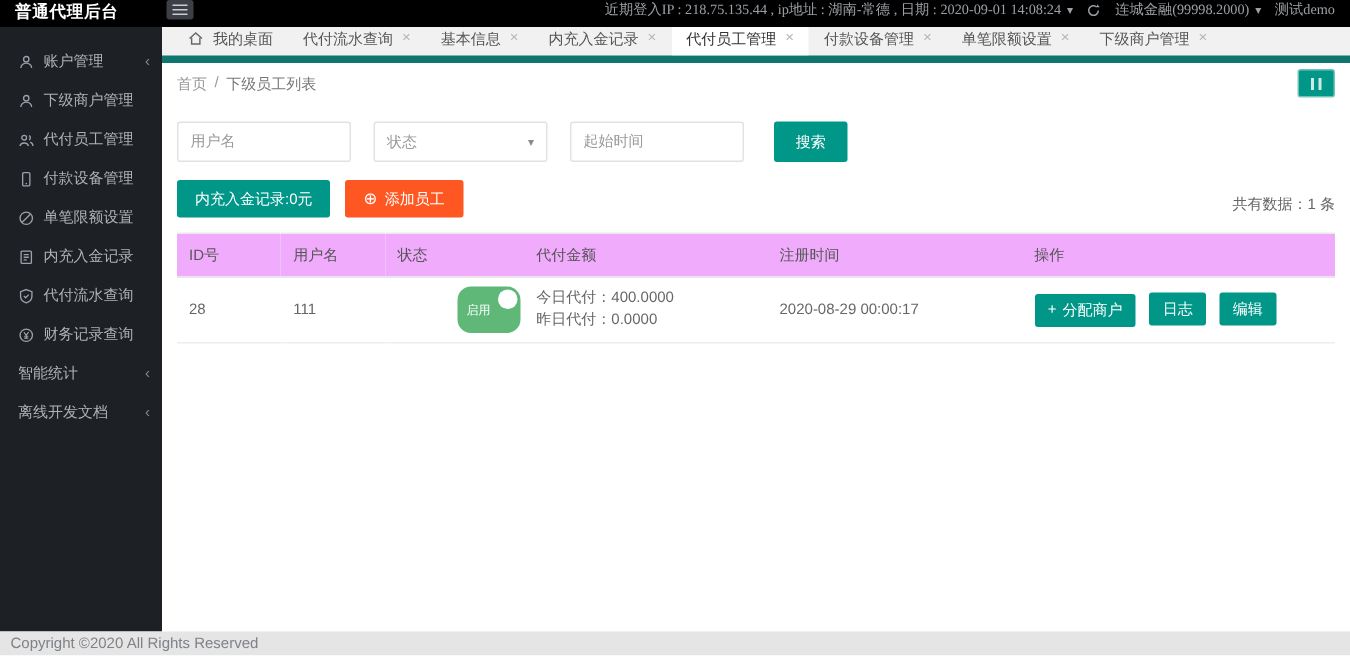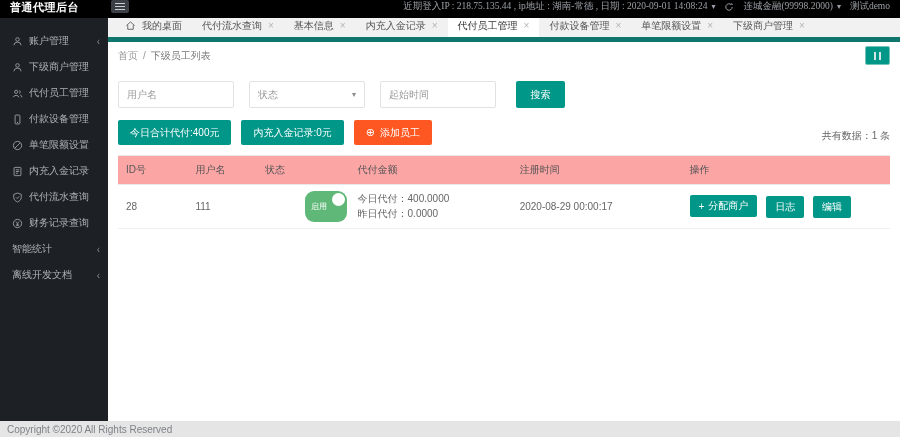--- a/index.html
+++ b/index.html
@@ -66,21 +66,21 @@
   .btn { border:none; border-radius:2px; color:#fff; font-size:10px; font-family:inherit; cursor:pointer; }
   .search-btn { width:49px; height:27px; background:#009688; margin-left:5px; }
 
   .action-row { display:flex; align-items:flex-end; margin-bottom:10px; }
   .sum-btn { height:25px; padding:0 12px; background:#009688; margin-right:10px; }
   .add-btn { height:25px; padding:0 12px; background:#ff5722; display:flex; align-items:center; gap:5px; }
   .add-btn .plus-glyph { font-size:11px; }
   .stats { margin-left:auto; color:#666; font-size:10px; padding-bottom:2px; }
 
   table.grid { width:100%; border-collapse:collapse; table-layout:fixed; }
-  .grid th { background:#fca5a5; border:1px solid #e9e9e9; border-left:none; border-right:none;
+  .grid th { background:#f0abfc; border:1px solid #e9e9e9; border-left:none; border-right:none;
     font-weight:normal; text-align:left; color:#555; font-size:10px; padding:7px 8px; }
   .grid td { border-bottom:1px solid #eeeeee; color:#666; font-size:10px; padding:6px 8px; vertical-align:middle; }
   .col-id{width:9%;} .col-user{width:9%;} .col-status{width:12%;} .col-amt{width:21%;} .col-time{width:22%;} .col-op{width:27%;}
   .amt-line { line-height:1.45; }
 
   .toggle { width:42px; height:31px; background:#5fb878; border-radius:9px; position:relative;
     display:inline-flex; align-items:center; cursor:pointer;margin-left:40px; }
   .toggle-text { color:#fff; font-size:8px; margin-left:6px; }
   .toggle-knob { position:absolute; right:2px; top:2px; width:13px; height:13px; background:#fff; border-radius:50%; }
 
@@ -267,21 +267,20 @@
           <input class="field" type="text" placeholder="用户名" style="">
           <div class="select-box">
             <span>状态</span>
             <span class="caret">▾</span>
           </div>
           <input class="field" type="text" placeholder="起始时间" style="">
           <button class="btn search-btn">搜索</button>
         </div>
 
         <div class="action-row">
-          <button class="btn sum-btn">今日合计代付:400元</button>
           <button class="btn sum-btn">内充入金记录:0元</button>
           <button class="btn add-btn">
             <span class="plus-glyph">⊕</span>
             <span>添加员工</span>
           </button>
           <span class="stats">共有数据：1 条</span>
         </div>
 
         <table class="grid">
           <thead>

